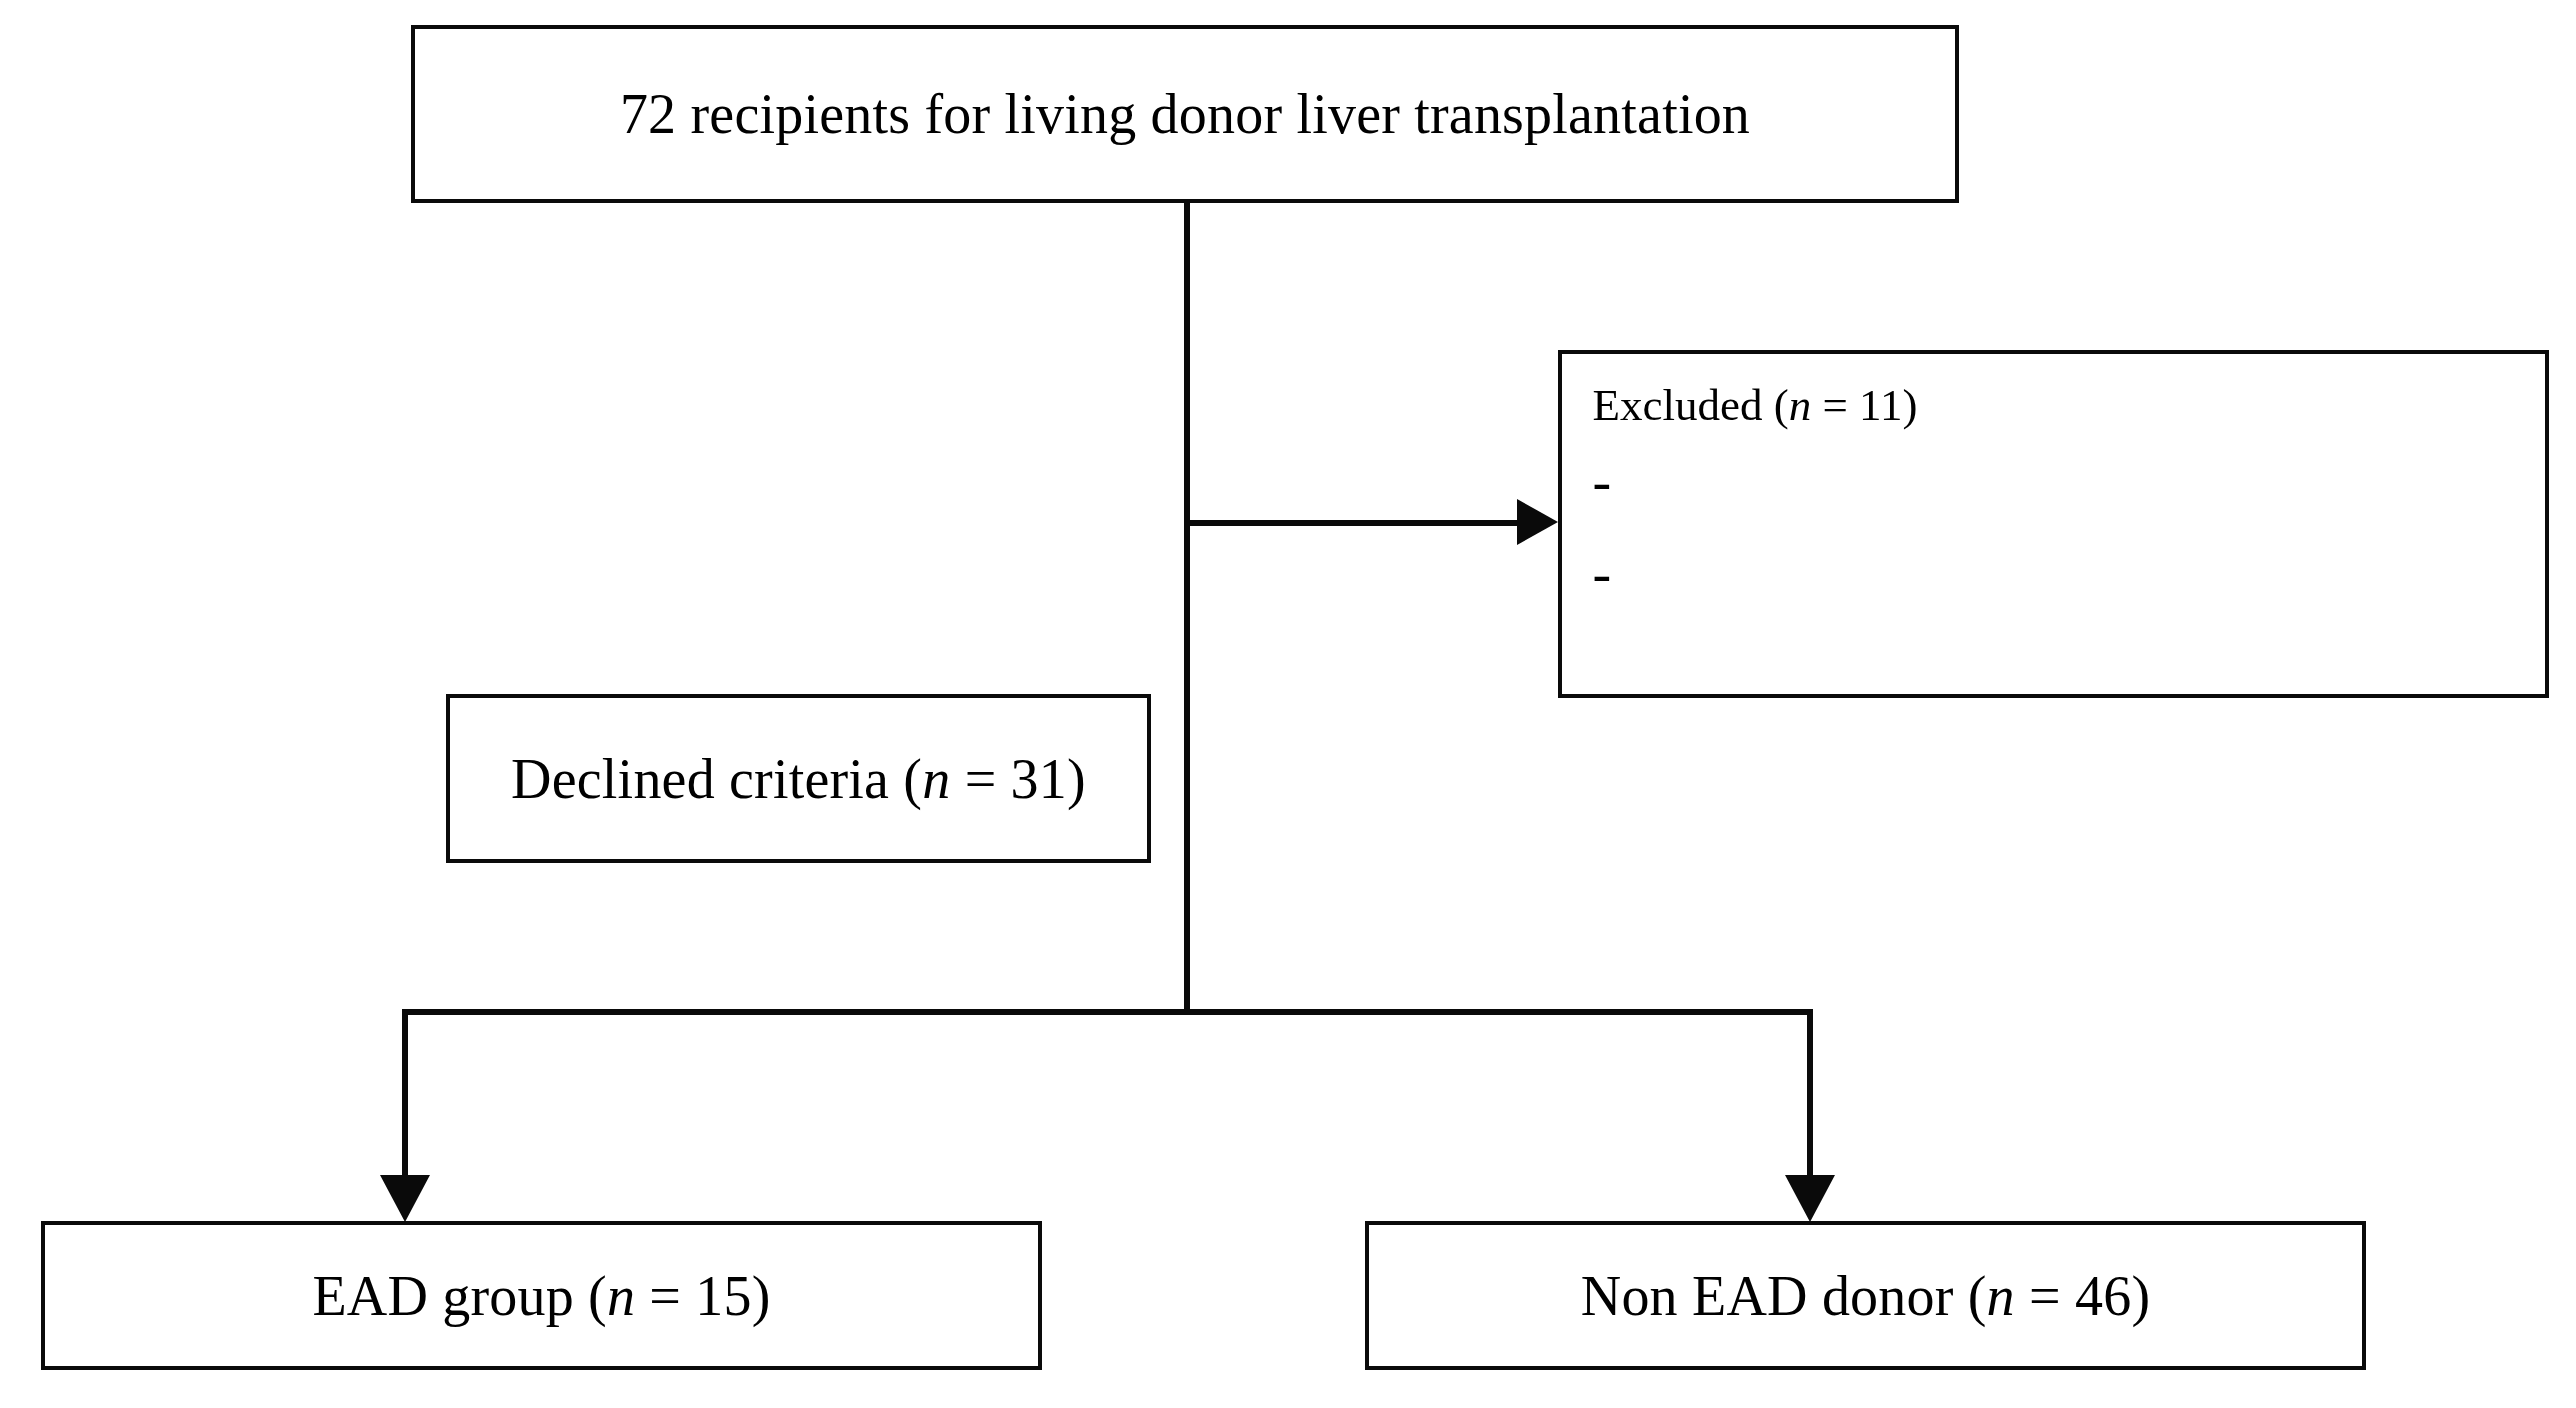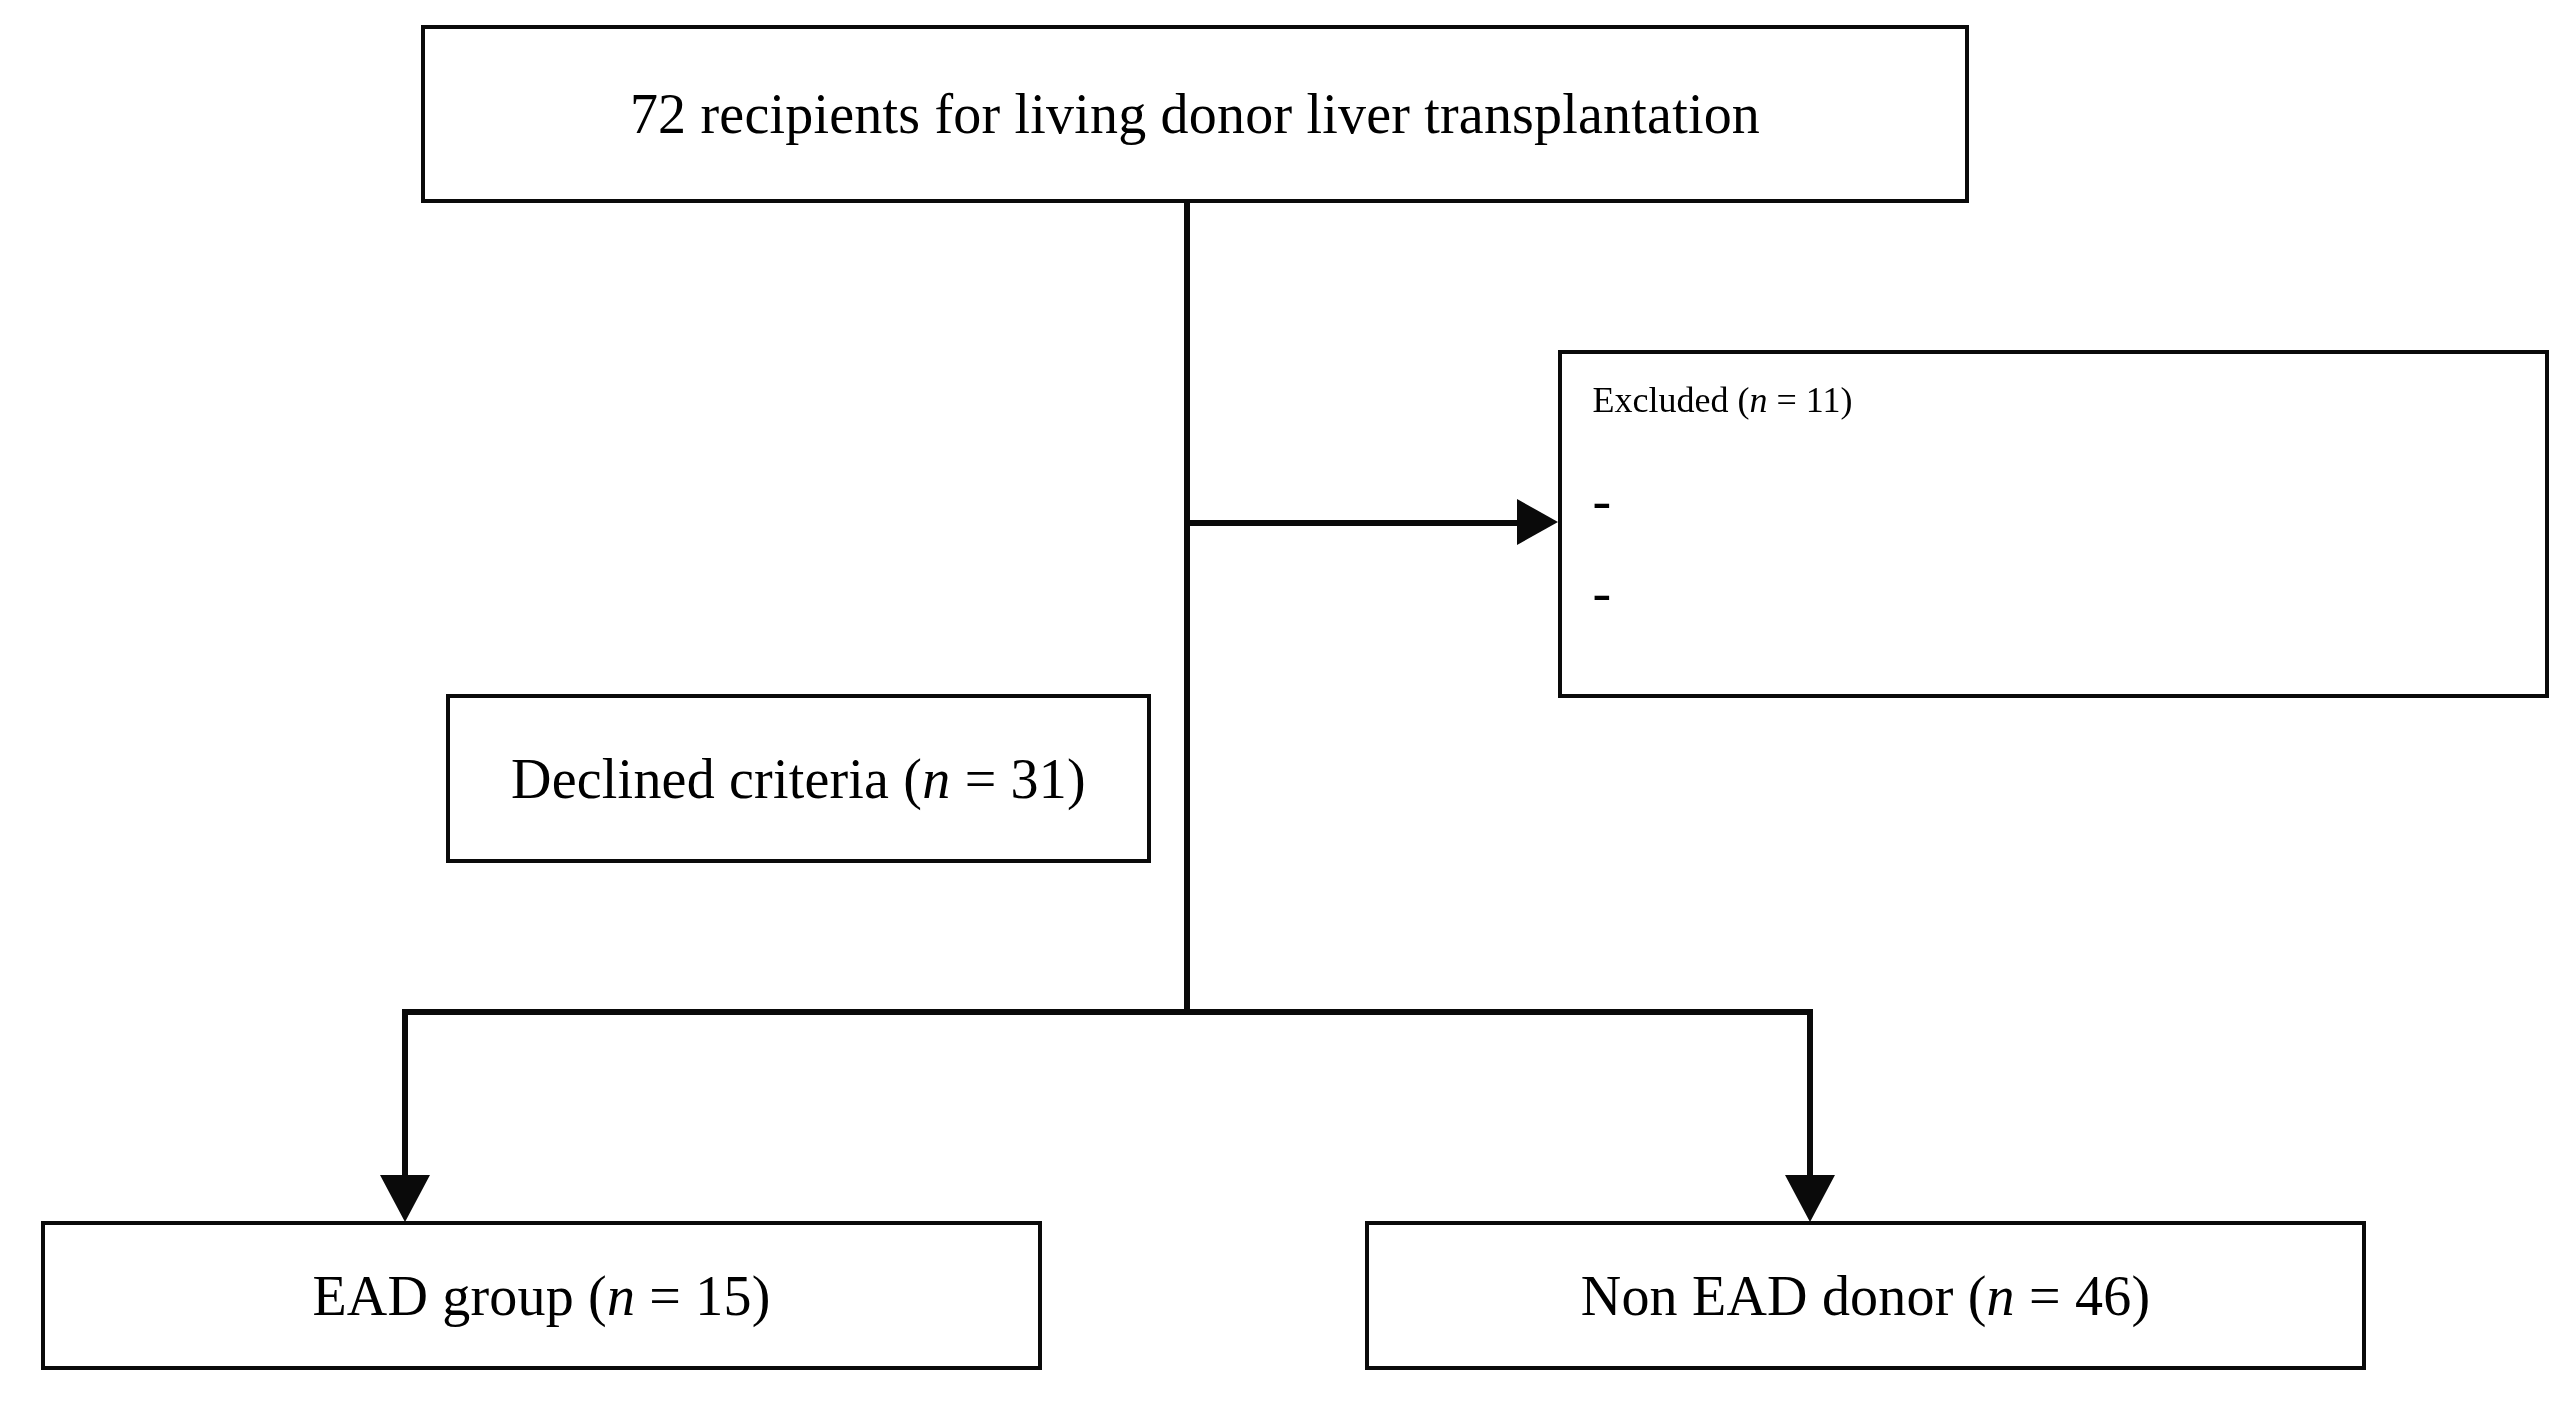--- a/index.html
+++ b/index.html
@@ -28,36 +28,36 @@
   .box-text {
     font-size: 56px;
     line-height: 1.25;
     white-space: nowrap;
     letter-spacing: 0.2px;
   }
   .ital { font-style: italic; }
 
   
   #box-top {
-    left: 421px; top: 25px;
+    left: 411px; top: 25px;
     width: 1548px; height: 178px;
   }
 
   
   #box-excluded {
     left: 1558px; top: 350px;
     width: 991px; height: 348px;
     display: block;
     padding: 27px 0 0 30.5px;
   }
   .excl-title {
-    font-size: 36px;
+    font-size: 45px;
     line-height: 1.1;
     white-space: nowrap;
-    margin-bottom: 49px;
+    margin-bottom: 20px;
   }
   .excl-item {
     display: flex;
     align-items: baseline;
     font-size: 56px;
     line-height: 1.1;
     white-space: nowrap;
     margin-bottom: 30.5px;
   }
   .excl-dash {

